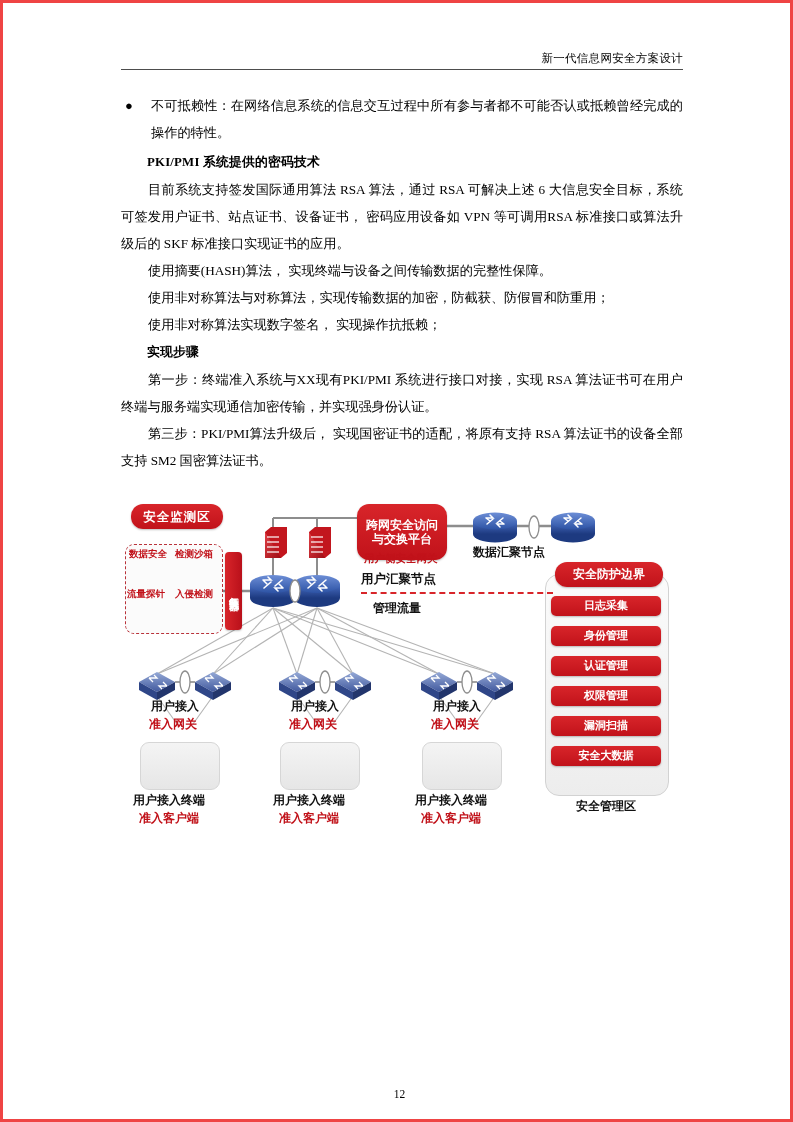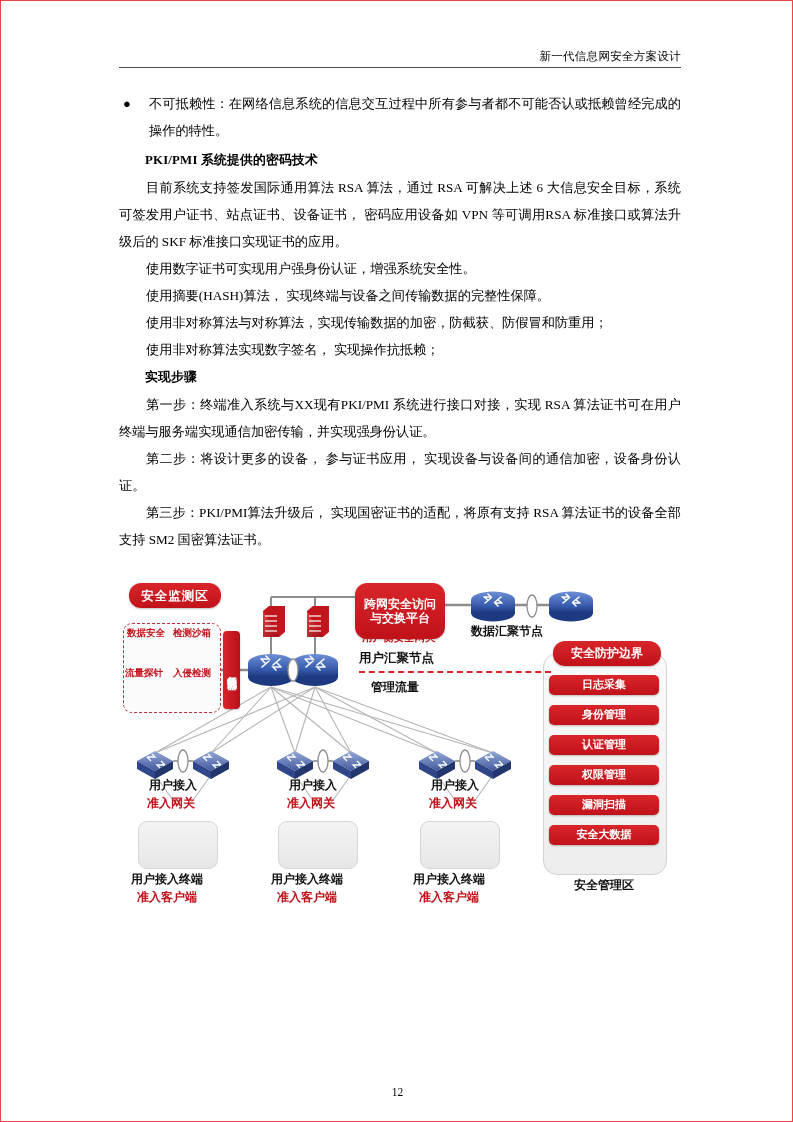--- a/index.html
+++ b/index.html
@@ -14,21 +14,21 @@
     color: #000;
     position: relative;
     overflow: hidden;
   }
   .page {
     position: absolute;
     left: 0; top: 0;
     width: 793px;
     height: 1122px;
     box-sizing: border-box;
-    border: 1px solid #ef4444;
+    border: 3px solid #ef4444;
     background: #fff;
   }
   .content {
     position: absolute;
     left: 118px;
     top: 48px;
     width: 562px;
   }
   
   .doc-header {
@@ -169,29 +169,27 @@
     <hr class="header-rule">
 
     <div class="bullet-row">
       <div class="bullet-dot">●</div>
       <div class="bullet-text">不可抵赖性：在网络信息系统的信息交互过程中所有参与者都不可能否认或抵赖曾经完成的操作的特性。</div>
     </div>
 
     <div class="sub-head">PKI/PMI 系统提供的密码技术</div>
 
     <p class="para">目前系统支持签发国际通用算法 RSA 算法，通过 RSA 可解决上述 6 大信息安全目标，系统可签发用户证书、站点证书、设备证书， 密码应用设备如 VPN 等可调用RSA 标准接口或算法升级后的 SKF 标准接口实现证书的应用。</p>
-    <p class="para">使用数字证书可实现用户强身份认证，增强系统安全性。</p>
     <p class="para">使用摘要(HASH)算法， 实现终端与设备之间传输数据的完整性保障。</p>
     <p class="para">使用非对称算法与对称算法，实现传输数据的加密，防截获、防假冒和防重用；</p>
     <p class="para">使用非对称算法实现数字签名， 实现操作抗抵赖；</p>
 
     <div class="sub-head">实现步骤</div>
 
     <p class="para">第一步：终端准入系统与XX现有PKI/PMI 系统进行接口对接，实现 RSA 算法证书可在用户终端与服务端实现通信加密传输，并实现强身份认证。</p>
-    <p class="para">第二步：将设计更多的设备， 参与证书应用， 实现设备与设备间的通信加密，设备身份认证。</p>
     <p class="para">第三步：PKI/PMI算法升级后， 实现国密证书的适配，将原有支持 RSA 算法证书的设备全部支持 SM2 国密算法证书。</p>
 
 
     <div class="diagram">
 
       <svg width="562" height="345" style="position:absolute;left:0;top:0;">
         <defs>
           <linearGradient id="gBlue" x1="0" y1="0" x2="0" y2="1">
             <stop offset="0%" stop-color="#4a6fc4"></stop>
             <stop offset="100%" stop-color="#1d3a80"></stop>

